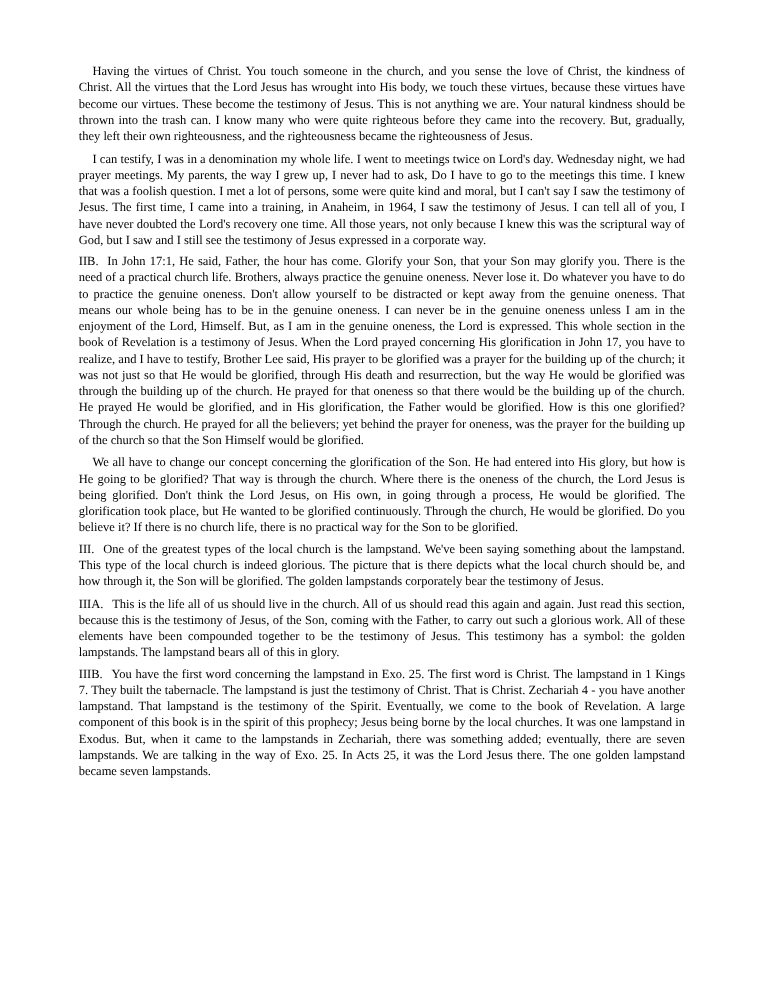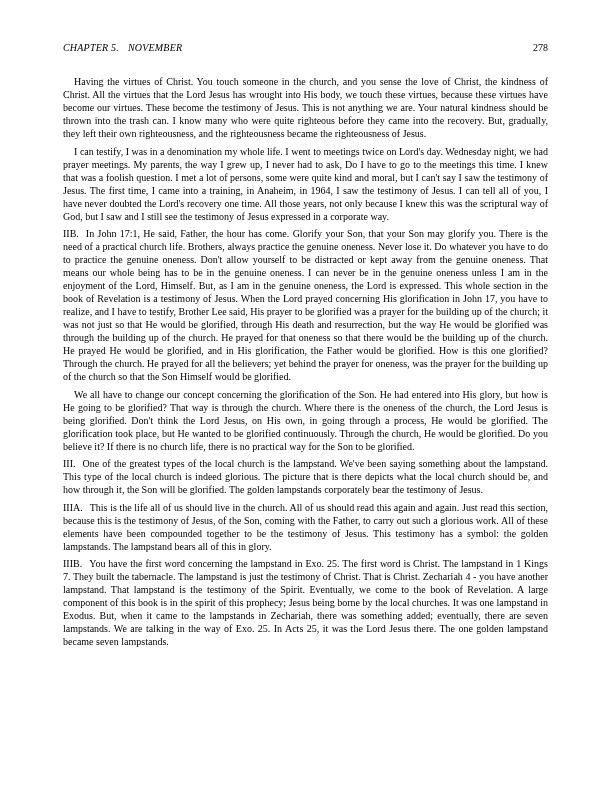--- a/index.html
+++ b/index.html
@@ -29,21 +29,21 @@
     font-style: italic;
     letter-spacing: 0.2px;
   }
   .running-head .month {
     margin-left: 9px;
   }
   .page-number {
     font-style: normal;
   }
   .body {
-    margin-top: 21px;
+    margin-top: 9px;
     font-size: 10px;
     line-height: 13px;
   }
   p.para {
     margin: 0 0 4.5px 0;
     text-align: justify;
     text-justify: inter-word;
   }
   p.para.indent {
     text-indent: 11px;
@@ -53,26 +53,20 @@
   }
   .para-label:not(:empty) {
     margin-right: 7px;
   }
 </style>
 </head>
 <body>
 
 <div class="page">
 
-  <div class="header">
-    <div class="running-head">
-      <span class="chapter">CHAPTER 5.</span><span class="month">NOVEMBER</span>
-    </div>
-    <div class="page-number">278</div>
-  </div>
 
   <div class="body">
 
     <p class="para indent"><span class="para-text">Having the virtues of Christ. You touch someone in the church, and you sense the love of Christ, the kindness of Christ. All the virtues that the Lord Jesus has wrought into His body, we touch these virtues, because these virtues have become our virtues. These become the testimony of Jesus. This is not anything we are. Your natural kindness should be thrown into the trash can. I know many who were quite righteous before they came into the recovery. But, gradually, they left their own righteousness, and the righteousness became the righteousness of Jesus.</span></p>
 
     <p class="para indent"><span class="para-text">I can testify, I was in a denomination my whole life. I went to meetings twice on Lord's day. Wednesday night, we had prayer meetings. My parents, the way I grew up, I never had to ask, Do I have to go to the meetings this time. I knew that was a foolish question. I met a lot of persons, some were quite kind and moral, but I can't say I saw the testimony of Jesus. The first time, I came into a training, in Anaheim, in 1964, I saw the testimony of Jesus. I can tell all of you, I have never doubted the Lord's recovery one time. All those years, not only because I knew this was the scriptural way of God, but I saw and I still see the testimony of Jesus expressed in a corporate way.</span></p>
 
     <p class="para"><span class="para-label">IIB.</span><span class="para-text">In John 17:1, He said, Father, the hour has come. Glorify your Son, that your Son may glorify you. There is the need of a practical church life. Brothers, always practice the genuine oneness. Never lose it. Do whatever you have to do to practice the genuine oneness. Don't allow yourself to be distracted or kept away from the genuine oneness. That means our whole being has to be in the genuine oneness. I can never be in the genuine oneness unless I am in the enjoyment of the Lord, Himself. But, as I am in the genuine oneness, the Lord is expressed. This whole section in the book of Revelation is a testimony of Jesus. When the Lord prayed concerning His glorification in John 17, you have to realize, and I have to testify, Brother Lee said, His prayer to be glorified was a prayer for the building up of the church; it was not just so that He would be glorified, through His death and resurrection, but the way He would be glorified was through the building up of the church. He prayed for that oneness so that there would be the building up of the church. He prayed He would be glorified, and in His glorification, the Father would be glorified. How is this one glorified? Through the church. He prayed for all the believers; yet behind the prayer for oneness, was the prayer for the building up of the church so that the Son Himself would be glorified.</span></p>
 
     <p class="para indent"><span class="para-text">We all have to change our concept concerning the glorification of the Son. He had entered into His glory, but how is He going to be glorified? That way is through the church. Where there is the oneness of the church, the Lord Jesus is being glorified. Don't think the Lord Jesus, on His own, in going through a process, He would be glorified. The glorification took place, but He wanted to be glorified continuously. Through the church, He would be glorified. Do you believe it? If there is no church life, there is no practical way for the Son to be glorified.</span></p>

